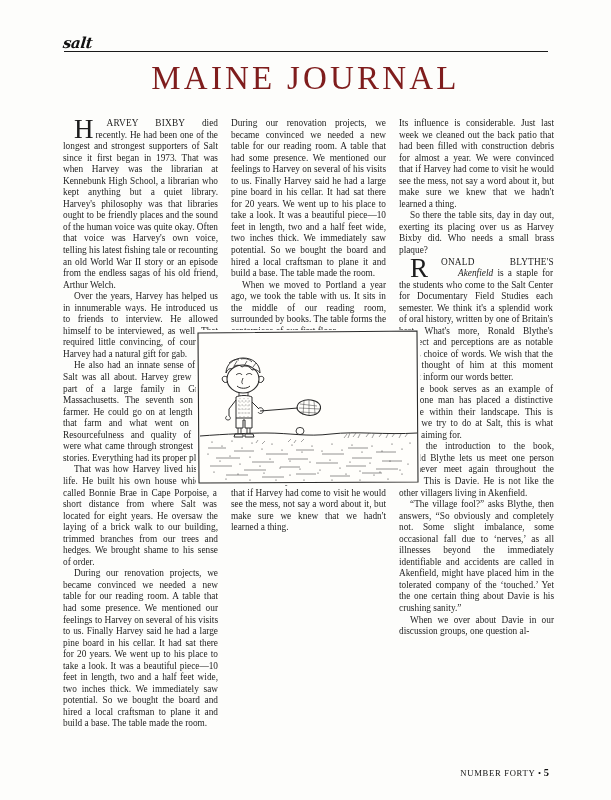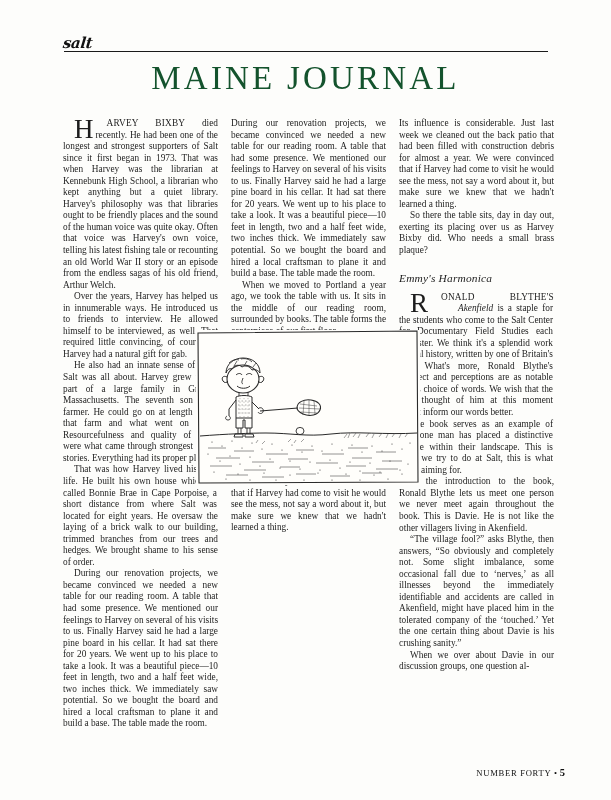--- a/index.html
+++ b/index.html
@@ -64,21 +64,21 @@
 
   .journal-title {
     position: absolute;
     left: 63px;
     top: 60px;
     width: 485px;
     text-align: center;
     font-family: "Liberation Serif", "DejaVu Serif", serif;
     font-size: 33px;
     letter-spacing: 3.2px;
-    color: #14532d;
+    color: #7f1d1d;
     line-height: 1.1;
     white-space: nowrap;
   }
 
   
   .col {
     position: absolute;
     top: 118px;
     font-size: 9.3px;
     line-height: 11.55px;
@@ -142,21 +142,21 @@
     width: 224px;
     height: 155px;
     background: #fffefb;
     overflow: hidden;
   }
   .illustration svg { display: block; }
 
   
   .footer {
     position: absolute;
-    left: 410px;
+    left: 394px;
     top: 767px;
     width: 155px;
     text-align: right;
     font-size: 8.6px;
     letter-spacing: 0.7px;
     color: #111;
   }
   .footer .num {
     font-size: 10.5px;
     font-weight: bold;
@@ -194,21 +194,20 @@
     <p class="noindent"><span>During our renovation projects, we became convinced we needed a new table for our reading room. A table that had some presence. We mentioned our feelings to Harvey on several of his visits to us. Finally Harvey said he had a large pine board in his cellar. It had sat there for 20 years. We went up to his place to take a look. It was a beautiful piece—10 feet in length, two and a half feet wide, two inches thick. We immediately saw potential. So we bought the board and hired a local craftsman to plane it and build a base. The table made the room.</span></p>
     <p>When we moved to Portland a year ago, we took the table with us. It sits in the middle of our reading room, surrounded by books. The table forms the centerpiece of our first floor.</p>
     <p>When we heard that Harvey had died, we thought about placing a small brass plaque on the edge of one end of the table to tell that the table was Harvey's doing. We haven't yet and increasingly we're not sure we will. The first thing we see when we come to work is Harvey's table. It reminds us of Harvey and that everything has its proper place.</p>
     <p>Its influence is considerable. Just last week we cleaned out the back patio that had been filled with construction debris for almost a year. We were convinced that if Harvey had come to visit he would see the mess, not say a word about it, but make sure we knew that we hadn't learned a thing.</p>
   </div>
 
   <div class="col col3">
     <p class="noindent"><span>Its influence is considerable. Just last week we cleaned out the back patio that had been filled with construction debris for almost a year. We were convinced that if Harvey had come to visit he would see the mess, not say a word about it, but make sure we knew that we hadn't learned a thing.</span></p>
     <p>So there the table sits, day in day out, exerting its placing over us as Harvey Bixby did. Who needs a small brass plaque?</p>
 
-    <div class="sec-head spaced">Emmy's Harmonica</div>
 
     <p class="dropcap-para"><span class="dropcap">R</span><span class="smallcaps">ONALD BLYTHE'S</span> <em class="ital">Akenfield</em><span class="wrap-right"></span><span> is a staple for the students who come to the Salt Center for Documentary Field Studies each semester. We think it's a splendid work of oral history, written by one of Britain's best. What's more, Ronald Blythe's intellect and perceptions are as notable as his choice of words. We wish that the very thought of him at this moment might inform our words better.</span></p>
 
     <p>The book serves as an example of how one man has placed a distinctive people within their landscape. This is what we try to do at Salt, this is what we're aiming for.</p>
     <p>In the introduction to the book, Ronald Blythe lets us meet one person we never meet again throughout the book. This is Davie. He is not like the other villagers living in Akenfield.</p>
     <p>“The village fool?” asks Blythe, then answers, “So obviously and completely not. Some slight imbalance, some occasional fall due to ‘nerves,’ as all illnesses beyond the immediately identifiable and accidents are called in Akenfield, might have placed him in the tolerated company of the ‘touched.’ Yet the one certain thing about Davie is his crushing sanity.”</p>
     <p>When we over about Davie in our discussion groups, one question al-</p>
   </div>
 
   <div class="illustration">

